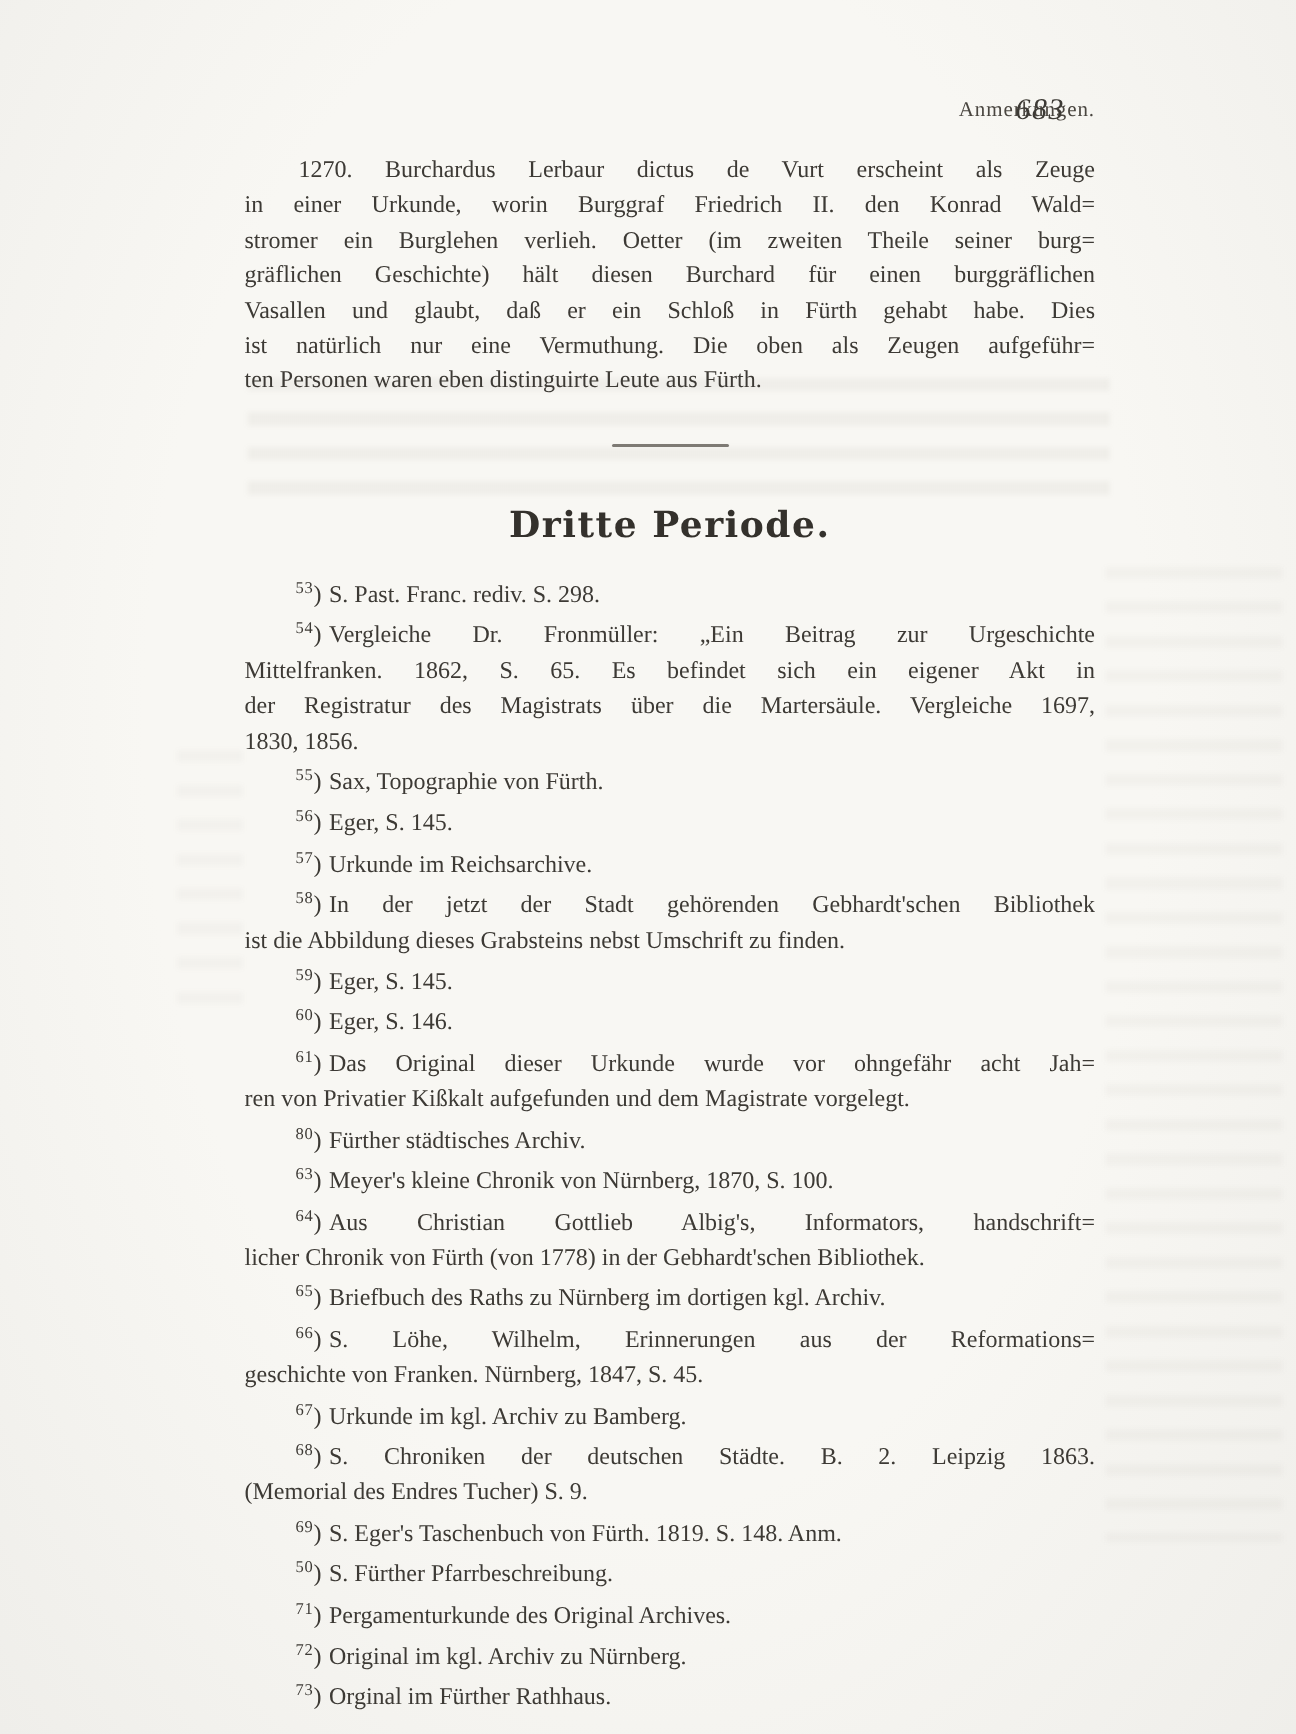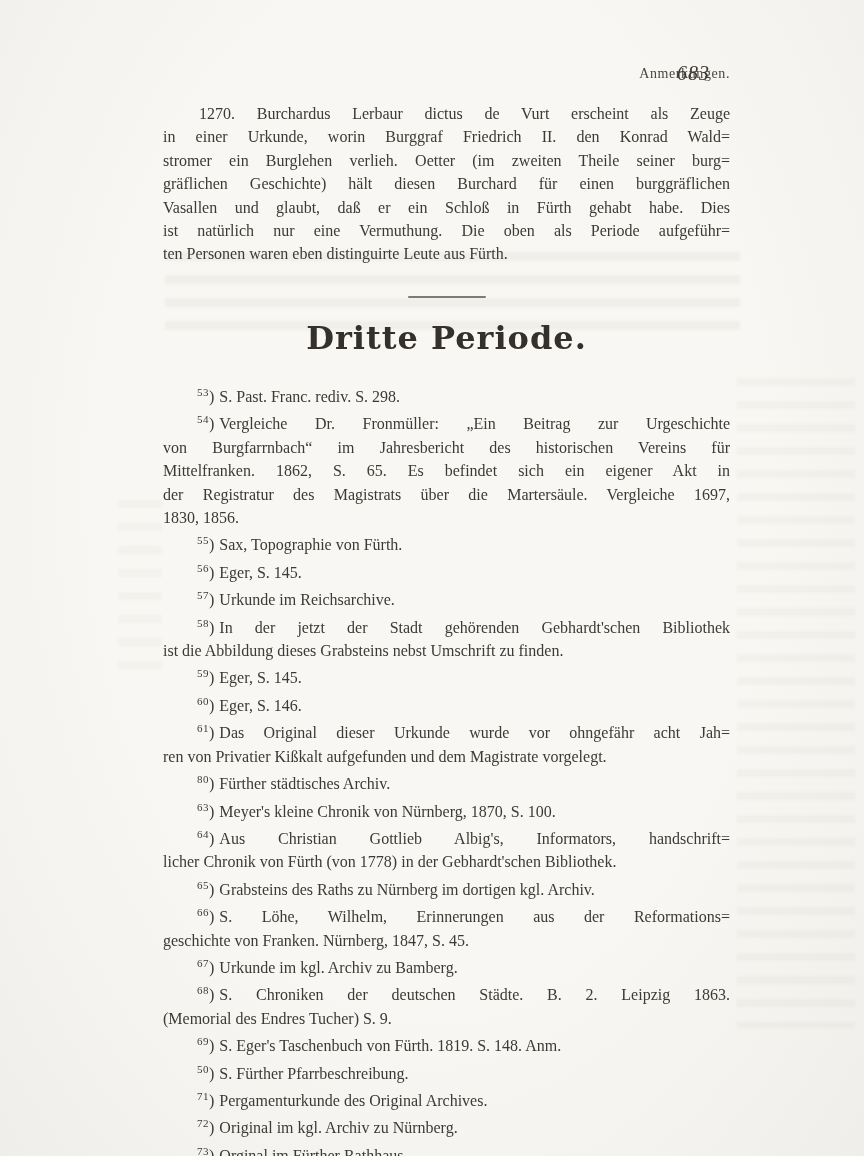--- a/index.html
+++ b/index.html
@@ -46,23 +46,23 @@
   .ll{text-align:right;text-align-last:left;}
   .indent{text-indent:36px;}
   .fn-first{text-indent:34px;}
   .fn-num{font-size:11px;vertical-align:6px;letter-spacing:0.5px;}
   .fn-paren{margin-right:5px;}
   .divider{
     position:absolute;top:296px;left:50%;transform:translateX(-50%);
     width:78px;height:2px;background:#7e7a74;border-radius:1px;
   }
   .heading{
-    position:absolute;top:322px;left:0;width:100%;text-align:center;
+    position:absolute;top:334px;left:0;width:100%;text-align:center;
     font-family:"DejaVu Serif", serif;font-weight:bold;
-    font-size:32px;line-height:32px;letter-spacing:1px;color:#34312c;
+    font-size:24px;line-height:32px;letter-spacing:1px;color:#34312c;
   }
 </style>
 </head>
 <body>
 
 <div class="page">
   <div class="ghost ghost-band"></div>
   <div class="ghost ghost-right"></div>
   <div class="ghost ghost-left"></div>
 
@@ -72,37 +72,36 @@
       <div class="header-title">Anmerkungen.</div>
       <div class="page-number">683</div>
     </div>
 
     <div class="para">
       <div class="line jl indent">1270.  Burchardus Lerbaur dictus de Vurt erscheint als Zeuge</div>
       <div class="line jl">in einer Urkunde, worin Burggraf Friedrich II. den Konrad Wald=</div>
       <div class="line jl">stromer ein Burglehen verlieh.  Oetter (im zweiten Theile seiner burg=</div>
       <div class="line jl">gräflichen Geschichte) hält diesen Burchard für einen burggräflichen</div>
       <div class="line jl">Vasallen und glaubt, daß er ein Schloß in Fürth gehabt habe.  Dies</div>
-      <div class="line jl">ist natürlich nur eine Vermuthung.  Die oben als Periode aufgeführ=</div>
+      <div class="line jl">ist natürlich nur eine Vermuthung.  Die oben als Zeugen aufgeführ=</div>
       <div class="line ll">ten Personen waren eben distinguirte Leute aus Fürth.</div>
     </div>
 
     <div class="divider"></div>
 
     <div class="heading">Dritte Periode.</div>
 
     <div class="footnotes">
 
       <div>
         <div class="line ll fn-first"><sup class="fn-num">53</sup><span class="fn-paren">)</span><span>S. Past. Franc. rediv.  S. 298.</span></div>
       </div>
 
       <div>
         <div class="line jl fn-first"><sup class="fn-num">54</sup><span class="fn-paren">)</span><span>Vergleiche Dr. Fronmüller: „Ein Beitrag zur Urgeschichte</span></div>
-        <div class="line jl">von Burgfarrnbach“ im Jahresbericht des historischen Vereins für</div>
         <div class="line jl">Mittelfranken.  1862, S. 65.  Es befindet sich ein eigener Akt in</div>
         <div class="line jl">der Registratur des Magistrats über die Martersäule.  Vergleiche 1697,</div>
         <div class="line ll">1830, 1856.</div>
       </div>
 
       <div>
         <div class="line ll fn-first"><sup class="fn-num">55</sup><span class="fn-paren">)</span><span>Sax, Topographie von Fürth.</span></div>
       </div>
 
       <div>
@@ -138,21 +137,21 @@
       <div>
         <div class="line ll fn-first"><sup class="fn-num">63</sup><span class="fn-paren">)</span><span>Meyer's kleine Chronik von Nürnberg, 1870, S. 100.</span></div>
       </div>
 
       <div>
         <div class="line jl fn-first"><sup class="fn-num">64</sup><span class="fn-paren">)</span><span>Aus Christian Gottlieb Albig's, Informators, handschrift=</span></div>
         <div class="line ll">licher Chronik von Fürth (von 1778) in der Gebhardt'schen Bibliothek.</div>
       </div>
 
       <div>
-        <div class="line ll fn-first"><sup class="fn-num">65</sup><span class="fn-paren">)</span><span>Grabsteins des Raths zu Nürnberg im dortigen kgl. Archiv.</span></div>
+        <div class="line ll fn-first"><sup class="fn-num">65</sup><span class="fn-paren">)</span><span>Briefbuch des Raths zu Nürnberg im dortigen kgl. Archiv.</span></div>
       </div>
 
       <div>
         <div class="line jl fn-first"><sup class="fn-num">66</sup><span class="fn-paren">)</span><span>S. Löhe, Wilhelm, Erinnerungen aus der Reformations=</span></div>
         <div class="line ll">geschichte von Franken.  Nürnberg, 1847, S. 45.</div>
       </div>
 
       <div>
         <div class="line ll fn-first"><sup class="fn-num">67</sup><span class="fn-paren">)</span><span>Urkunde im kgl. Archiv zu Bamberg.</span></div>
       </div>

